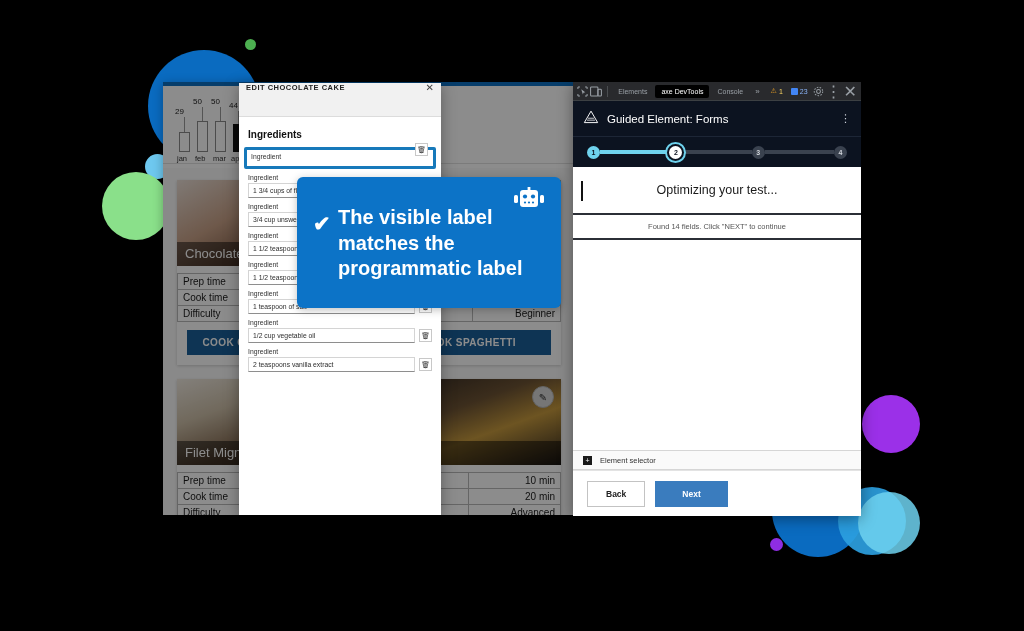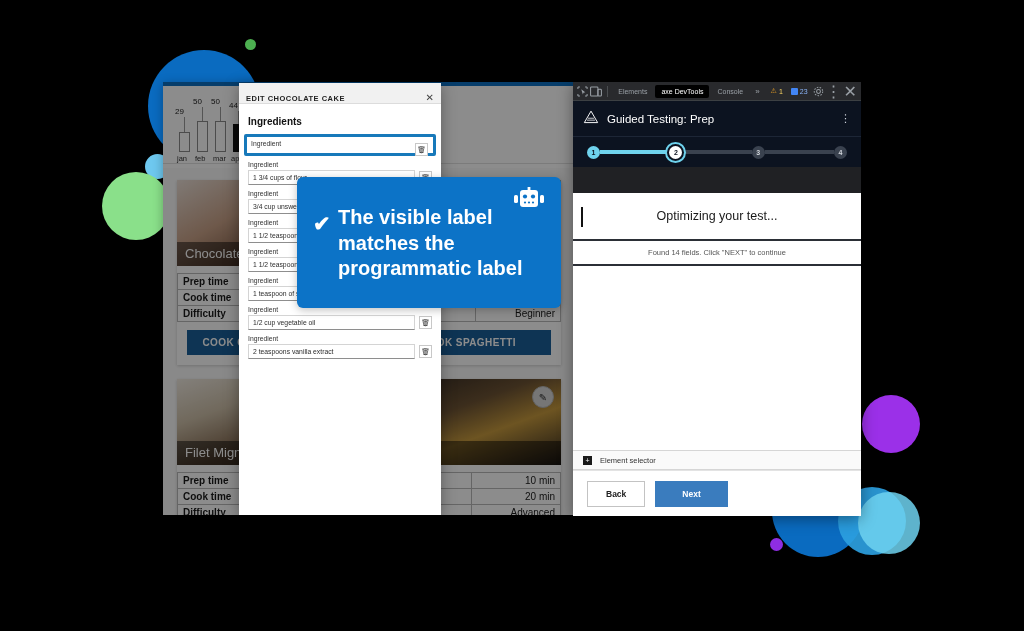--- a/index.html
+++ b/index.html
@@ -108,21 +108,21 @@
     width: 100%;
     border-collapse: collapse;
     font-size: 10px;
     margin: 7px 0 0;
   }
   .meta-table td {
     border: 1px solid #b9b9b9;
     padding: 2px 5px;
     color: #1a1a1a;
   }
-  .meta-table td.k { font-weight: bold; margin-top: 32px; }
+  .meta-table td.k { font-weight: normal; margin-top: 32px; }
   .meta-table td.v { text-align: right; }
   .cook-btn {
     display: block; width: calc(100% - 20px);
     margin: 8px 10px 10px;
     background: #1a5f99; color: #fff;
     font-size: 10px; font-weight: bold;
     letter-spacing: .4px;
     text-align: center; padding: 7px 0;
     border: none;
   }
@@ -131,24 +131,24 @@
   #edit-dialog {
     position: absolute;
     left: 239px; top: 83px;
     width: 202px; height: 432px;
     background: #ffffff;
     box-shadow: 0 3px 14px rgba(0,0,0,.35);
     z-index: 60;
     overflow: hidden;
   }
   #dlg-header {
-    height: 21px;
+    height: 34px;
     background: #f1f1f1;
     border-bottom: 1px solid #dcdcdc;
-    display: flex; align-items: flex-end;
+    display: flex; align-items: flex-start;
     padding: 0 7px;
   }
   #dlg-title {
     font-size: 7.5px; font-weight: bold;
     letter-spacing: .5px; color: #222;
     flex: 1;
   }
   #dlg-close { font-size: 10px; color: #444; line-height: 1; }
   #dlg-body { padding: 8px 9px 0; height: 414px; overflow: hidden; }
   #dlg-h2 { font-size: 10px; font-weight: bold; color: #111; margin: 4px 0 7px; }
@@ -264,21 +264,21 @@
     display: flex; align-items: center; justify-content: center;
     font-size: 7px; color: #0c1320; font-weight: bold;
     flex: 0 0 13px;
     position: relative;
   }
   .step-dot.done { background: #6fd3ee; }
   .step-dot.current { background: #ffffff; box-shadow: 0 0 0 2px #0c1320, 0 0 0 4px #6fd3ee; }
   .step-dot.todo { background: #3a424f; color: #d2d6dc; }
   .step-line { flex: 1; height: 4px; background: #3a424f; }
   .step-line.done { background: #6fd3ee; }
-  #dt-content { background: #ffffff; height: 100%; margin-top: 26px; }
+  #dt-content { background: #ffffff; height: 100%; }
   #dt-status {
     height: 48px;
     display: flex; align-items: center; justify-content: center;
     border-bottom: 2px solid #2b2f36;
     position: relative;
     background: #fff;
   }
   #dt-caret {
     position: absolute; left: 8px; top: 14px;
     width: 2px; height: 20px; background: #111;
@@ -605,21 +605,21 @@
       <div class="dt-icobtn">✕</div>
     </div>
 
     <div id="dt-header">
       <div>
         <svg width="16" height="14" viewBox="0 0 18 16" aria-hidden="true">
           <path d="M9 1.3 L16.6 14.4 H1.4 Z" stroke="#ffffff" stroke-width="1.1" fill="none"></path>
           <path d="M4.4 11.6h9.2M5.6 9.4h6.8" stroke="#ffffff" stroke-width="0.9"></path>
         </svg>
       </div>
-      <div id="dt-header-title">Guided Testing: Prep</div>
+      <div id="dt-header-title">Guided Element: Forms</div>
       <div id="dt-kebab">⋮</div>
     </div>
 
     <div id="dt-stepper">
       <div class="step-dot done">1</div>
       <div class="step-line done"></div>
       <div class="step-dot current">2</div>
       <div class="step-line"></div>
       <div class="step-dot todo">3</div>
       <div class="step-line"></div>

